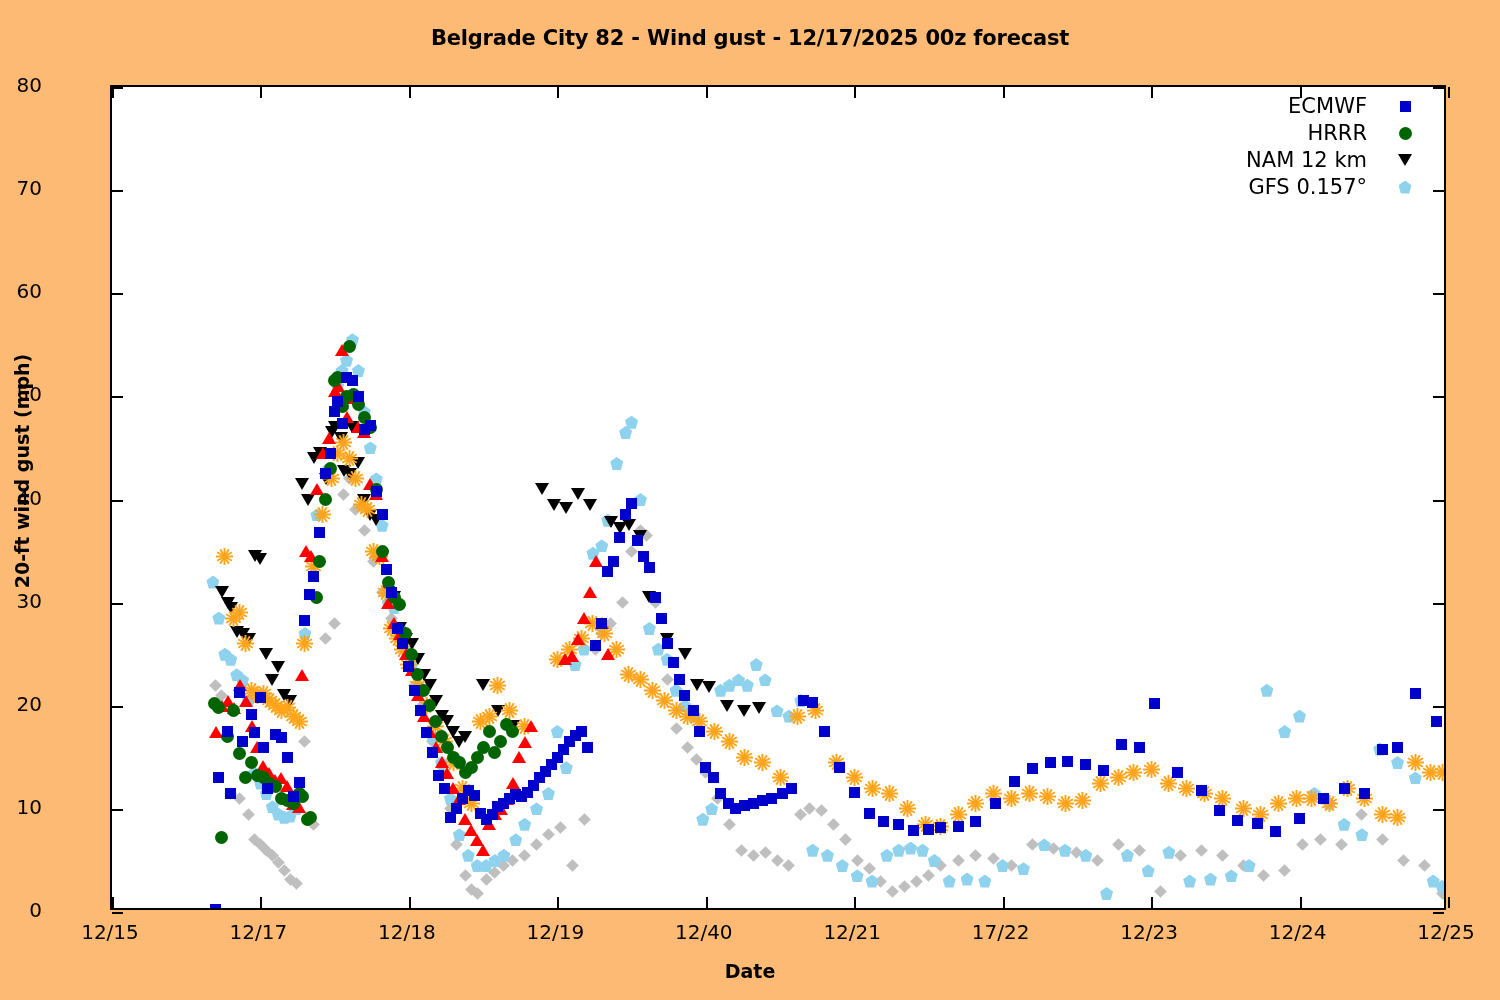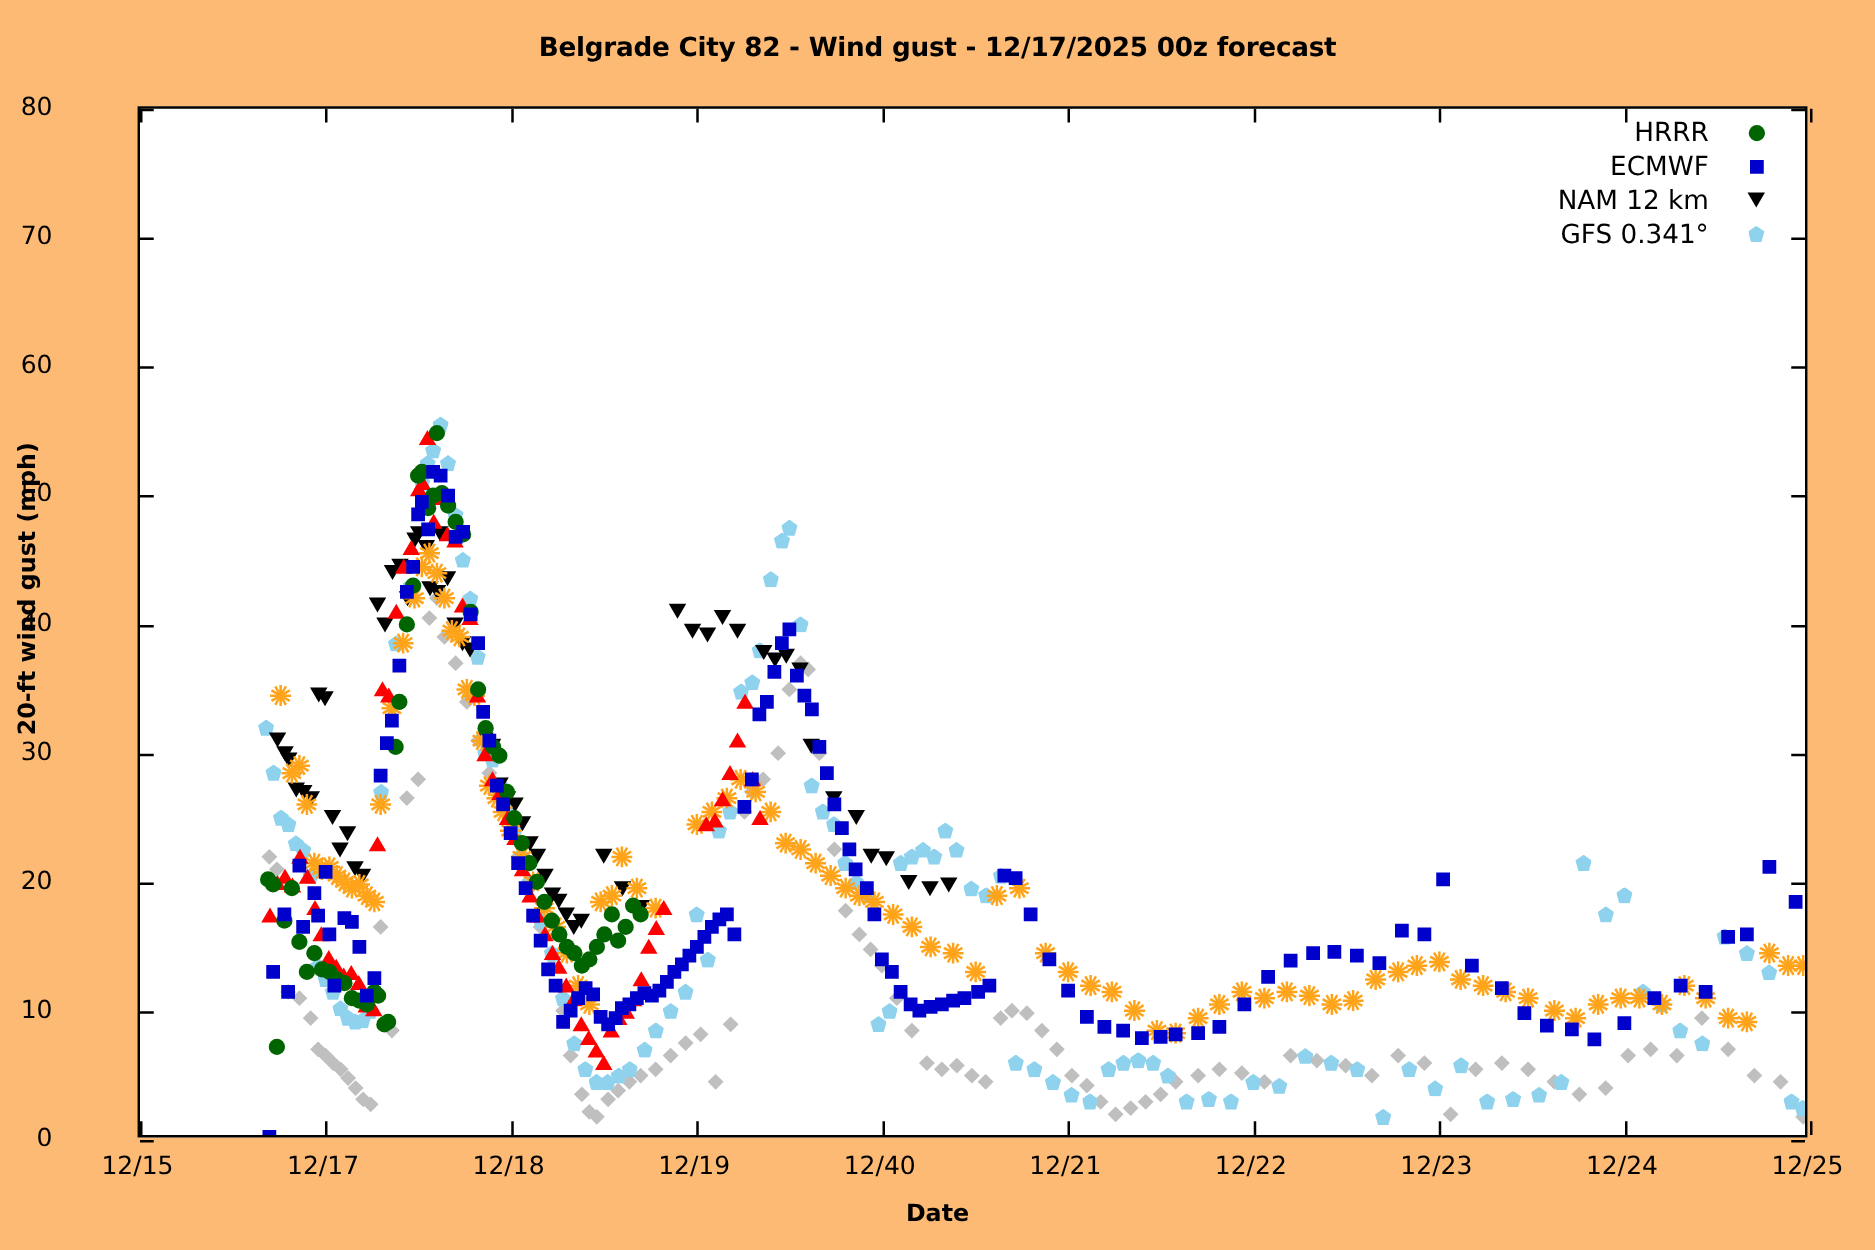--- a/index.html
+++ b/index.html
@@ -91,21 +91,21 @@
       <div class="ytick-label" style="top: 178.125px;">70</div>
       <div class="ytick-label" style="top: 75px;">80</div>
     </div>
   <div id="xtick-labels">
       <div class="xtick-label" style="left: 50px; top: 922px;">12/15</div>
       <div class="xtick-label" style="left: 198.444px; top: 922px;">12/17</div>
       <div class="xtick-label" style="left: 346.889px; top: 922px;">12/18</div>
       <div class="xtick-label" style="left: 495.333px; top: 922px;">12/19</div>
       <div class="xtick-label" style="left: 643.778px; top: 922px;">12/40</div>
       <div class="xtick-label" style="left: 792.222px; top: 922px;">12/21</div>
-      <div class="xtick-label" style="left: 940.667px; top: 922px;">12/22</div>
+      <div class="xtick-label" style="left: 940.667px; top: 922px;">17/22</div>
       <div class="xtick-label" style="left: 1089.11px; top: 922px;">12/23</div>
       <div class="xtick-label" style="left: 1237.56px; top: 922px;">12/24</div>
       <div class="xtick-label" style="left: 1386px; top: 922px;">12/25</div>
     </div>
 
   <div id="plot-frame">
     <div id="axis-ticks">
         <div class="ytick-mark " style="top: 825px;"></div>
         <div class="ytick-mark right" style="top: 825px;"></div>
         <div class="ytick-mark " style="top: 721.875px;"></div>
@@ -1670,39 +1670,39 @@
           <div class="mk mk-square" style="background: rgb(0, 0, 204); left: 1270.68px; top: 662.062px;"></div>
           <div class="mk mk-square" style="background: rgb(0, 0, 204); left: 1285.53px; top: 660px;"></div>
           <div class="mk mk-square" style="background: rgb(0, 0, 204); left: 1303.34px; top: 606.375px;"></div>
           <div class="mk mk-square" style="background: rgb(0, 0, 204); left: 1324.12px; top: 634.219px;"></div>
         </div>
       </div>
   </div>
 
   <div id="legend">
       <div class="legend-row">
+        <div class="legend-label">ECMWF</div>
+        <div class="legend-marker">
+          <div class="mk mk-square" style="background: rgb(0, 0, 204);"></div>
+        </div>
+      </div>
+      <div class="legend-row">
         <div class="legend-label">HRRR</div>
         <div class="legend-marker">
           <div class="mk mk-circle" style="background: rgb(0, 100, 0);"></div>
-        </div>
-      </div>
-      <div class="legend-row">
-        <div class="legend-label">ECMWF</div>
-        <div class="legend-marker">
-          <div class="mk mk-square" style="background: rgb(0, 0, 204);"></div>
         </div>
       </div>
       <div class="legend-row">
         <div class="legend-label">NAM 12 km</div>
         <div class="legend-marker">
           <div class="mk mk-tri-down" style="border-top: 12px solid rgb(0, 0, 0);"></div>
         </div>
       </div>
       <div class="legend-row">
-        <div class="legend-label">GFS 0.341°</div>
+        <div class="legend-label">GFS 0.157°</div>
         <div class="legend-marker">
           <div class="mk mk-pent" style="background: rgb(142, 210, 238);"></div>
         </div>
       </div>
     </div>
 
   <div id="xlabel">Date</div>
 </div>
 
 </body></html>

